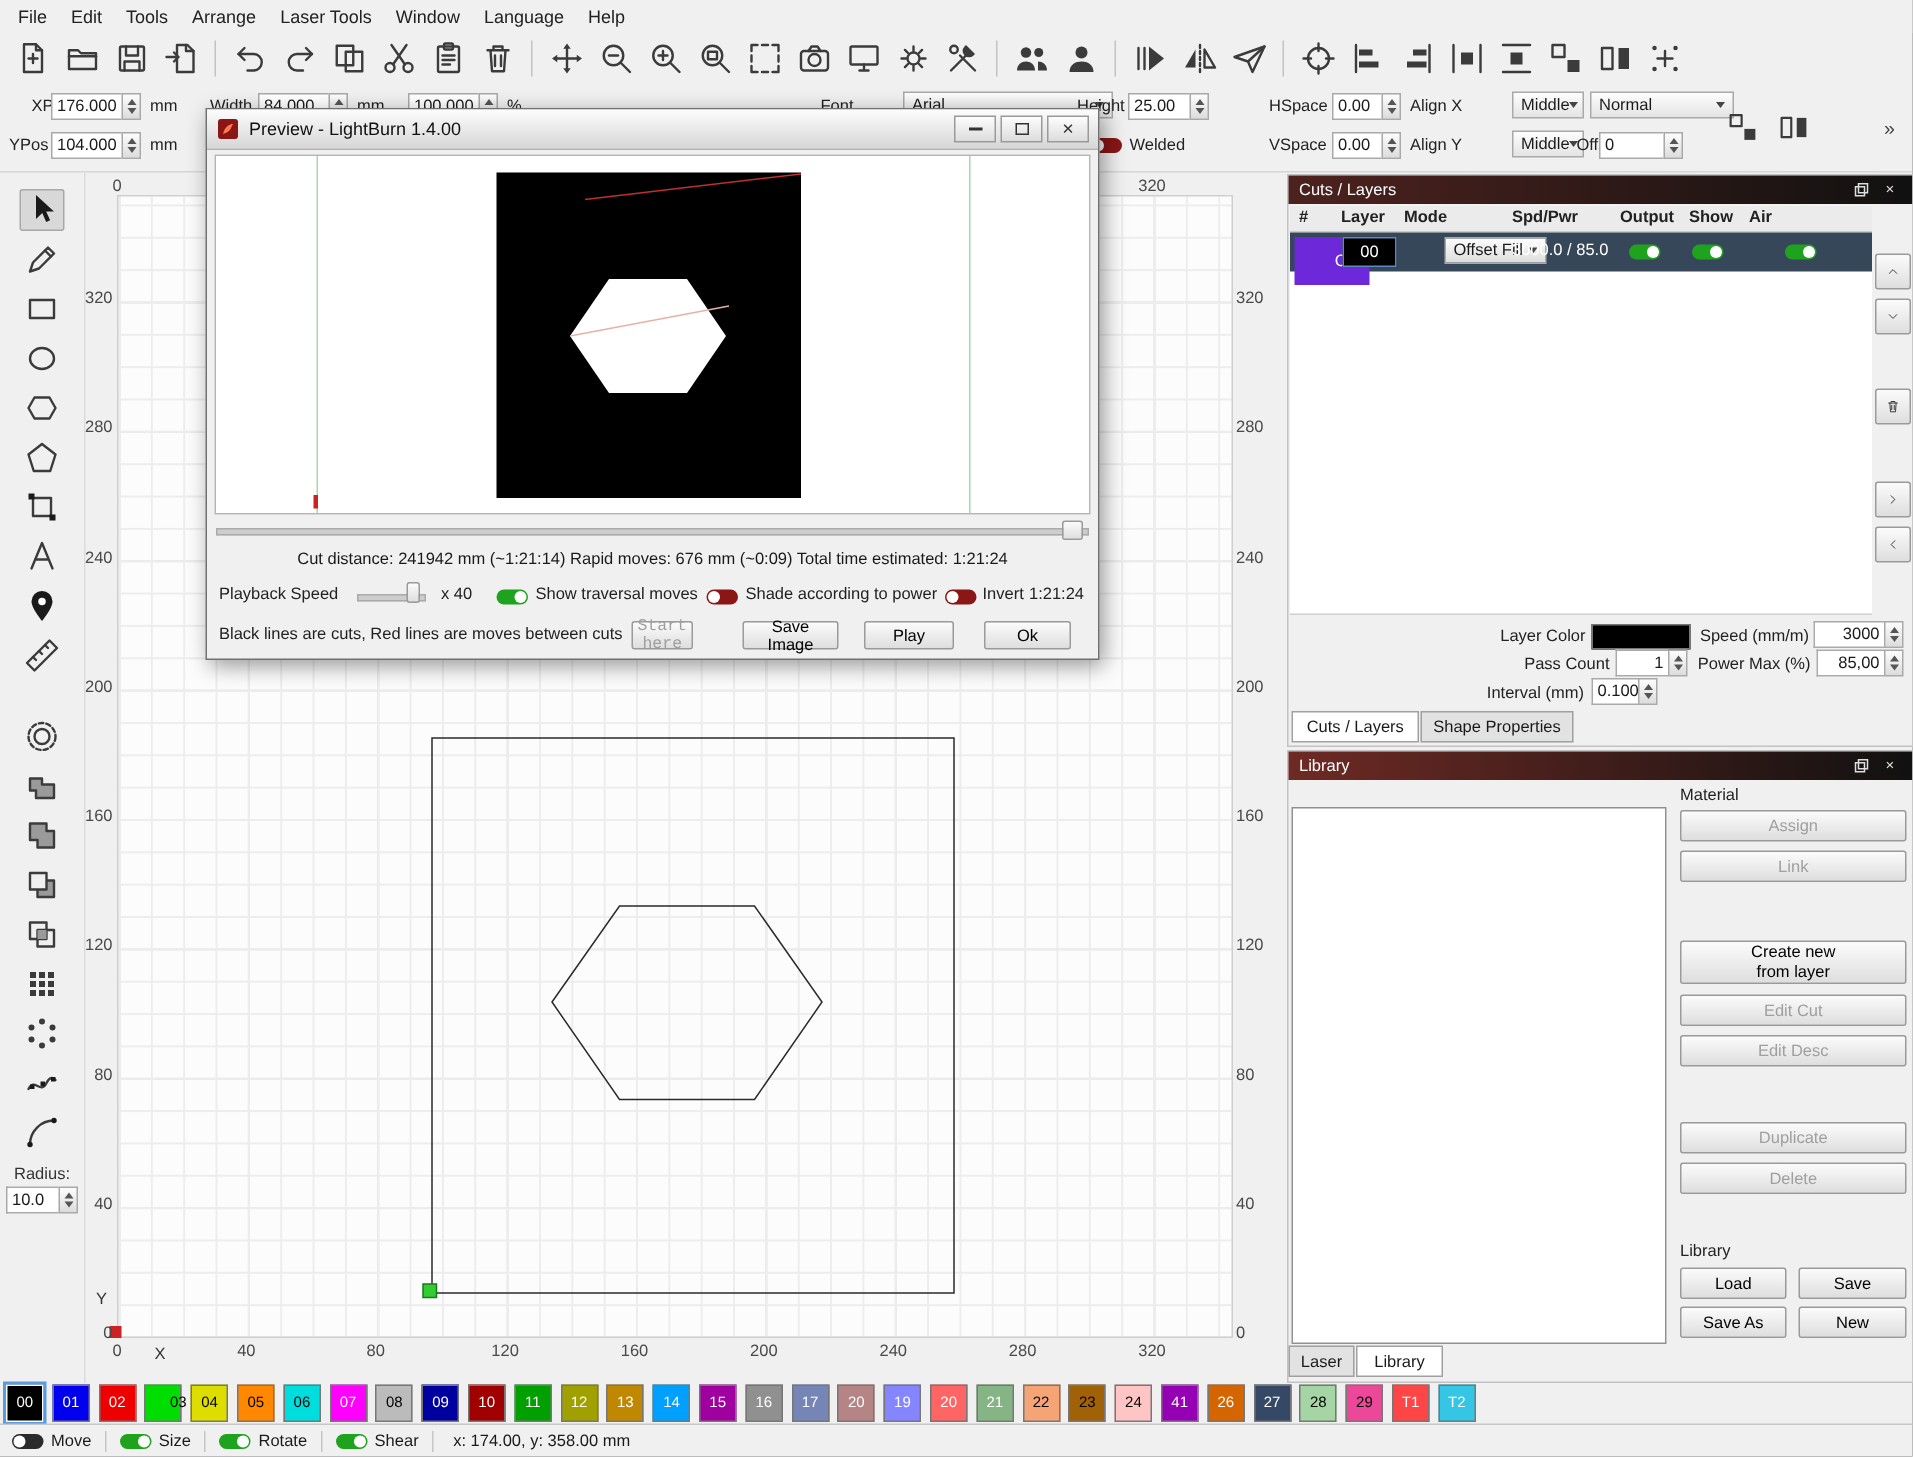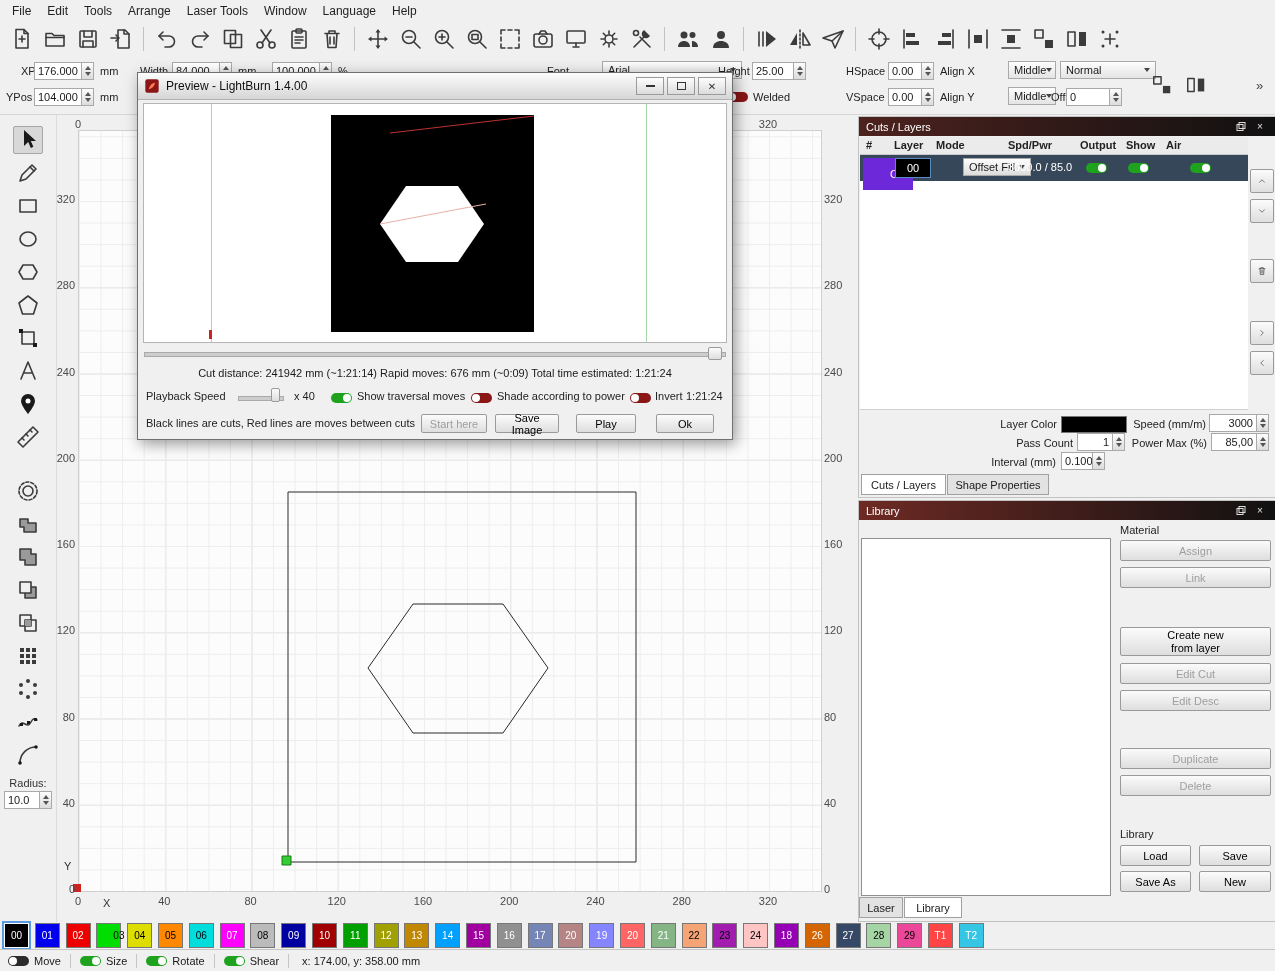--- a/index.html
+++ b/index.html
@@ -932,23 +932,23 @@
       <div class="swatch" style="background: rgb(192, 136, 0); color: rgb(255, 255, 255);">13</div>
       <div class="swatch" style="background: rgb(0, 160, 255); color: rgb(255, 255, 255);">14</div>
       <div class="swatch" style="background: rgb(160, 0, 160); color: rgb(255, 255, 255);">15</div>
       <div class="swatch" style="background: rgb(144, 144, 144); color: rgb(255, 255, 255);">16</div>
       <div class="swatch" style="background: rgb(117, 133, 181); color: rgb(255, 255, 255);">17</div>
       <div class="swatch" style="background: rgb(181, 133, 133); color: rgb(255, 255, 255);">20</div>
       <div class="swatch" style="background: rgb(133, 133, 255); color: rgb(255, 255, 255);">19</div>
       <div class="swatch" style="background: rgb(255, 101, 101); color: rgb(255, 255, 255);">20</div>
       <div class="swatch" style="background: rgb(133, 181, 133); color: rgb(255, 255, 255);">21</div>
       <div class="swatch" style="background: rgb(245, 165, 117); color: rgb(0, 0, 0);">22</div>
-      <div class="swatch" style="background: #a21caf; color: rgb(0, 0, 0);">23</div>
+      <div class="swatch" style="background: #a16207; color: rgb(0, 0, 0);">23</div>
       <div class="swatch" style="background: rgb(255, 197, 197); color: rgb(0, 0, 0);">24</div>
-      <div class="swatch" style="background: rgb(149, 0, 181); color: rgb(255, 255, 255);">18</div>
+      <div class="swatch" style="background: rgb(149, 0, 181); color: rgb(255, 255, 255);">41</div>
       <div class="swatch" style="background: rgb(213, 101, 0); color: rgb(255, 255, 255);">26</div>
       <div class="swatch" style="background: rgb(53, 72, 101); color: rgb(255, 255, 255);">27</div>
       <div class="swatch" style="background: rgb(165, 213, 165); color: rgb(0, 0, 0);">28</div>
       <div class="swatch" style="background: #ec4899; color: rgb(0, 0, 0);">29</div>
       <div class="swatch" style="background: rgb(255, 69, 69); color: rgb(255, 255, 255);">T1</div>
       <div class="swatch" style="background: rgb(53, 197, 229); color: rgb(255, 255, 255);">T2</div>
     </div>
 
   <div id="statusbar">
     <span class="sgrp">
@@ -1009,19 +1009,19 @@
     <div class="pbtn" style="left:133px;top:315px;width:9px;height:14px;"></div>
     <span class="plbl" style="left:156px;top:317px;">x 40</span>
     <span class="tgl on" style="position:absolute;left:193px;top:320px;"></span>
     <span class="plbl" style="left:219px;top:317px;">Show traversal moves</span>
     <span class="tgl off" style="position:absolute;left:333px;top:320px;"></span>
     <span class="plbl" style="left:359px;top:317px;">Shade according to power</span>
     <span class="tgl off" style="position:absolute;left:492px;top:320px;"></span>
     <span class="plbl" style="left:517px;top:317px;">Invert</span>
     <span class="plbl" style="left:548px;top:317px;">1:21:24</span>
     <span class="plbl" style="left:8px;top:344px;">Black lines are cuts, Red lines are moves between cuts</span>
-    <button class="pbtn dis" style="left:283px;top:341px;width:66px;height:19px;">Start here</button>
+    <button class="pbtn dis" style="left:283px;top:341px;width:41px;height:19px;font-family:Liberation Mono, monospace;">Start here</button>
     <button class="pbtn" style="left:357px;top:341px;width:64px;height:19px;">Save Image</button>
     <button class="pbtn" style="left:438px;top:341px;width:60px;height:19px;">Play</button>
     <button class="pbtn" style="left:518px;top:341px;width:58px;height:19px;">Ok</button>
   </div>
 
 </div>
 
 </body></html>

